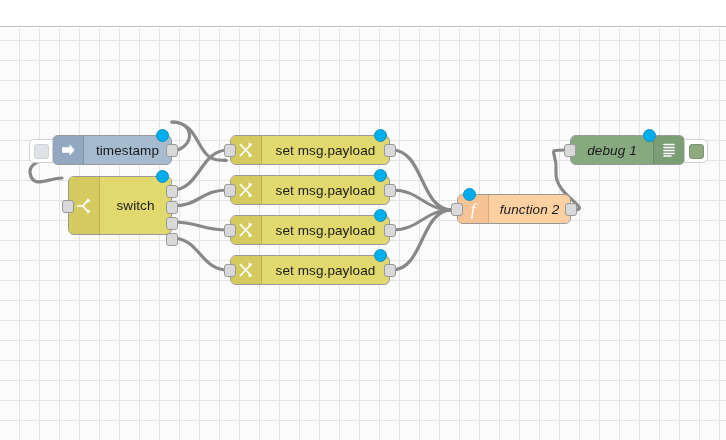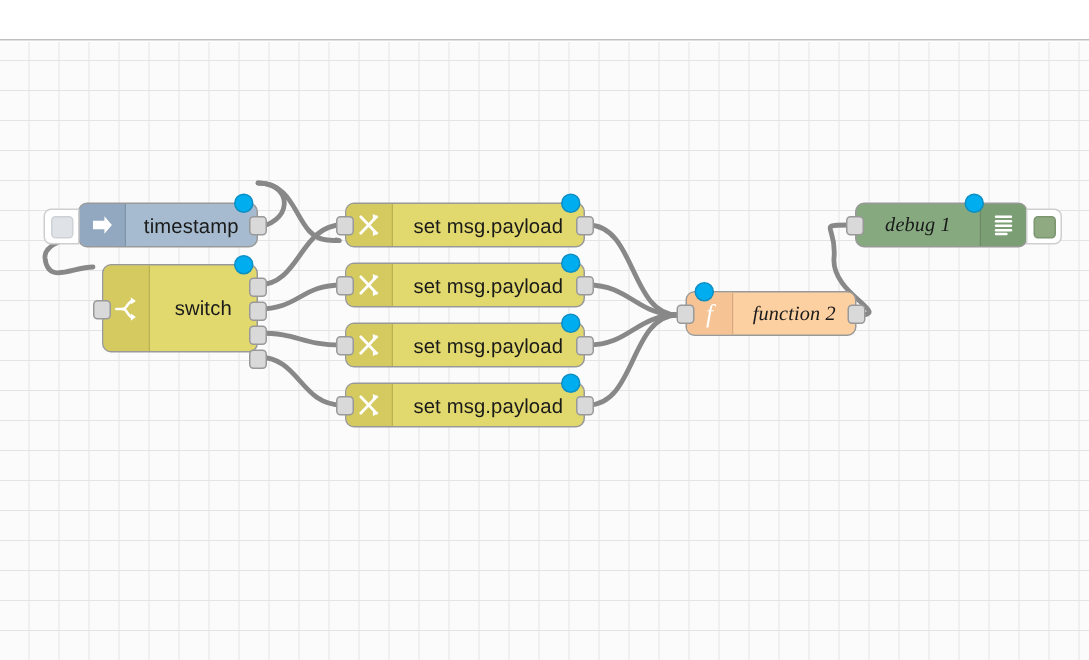--- a/index.html
+++ b/index.html
@@ -70,21 +70,21 @@
   }
   .node-label {
     flex: 1;
     text-align: center;
     font-size: 13.5px;
     color: #1a1a1a;
     letter-spacing: 0.1px;
     padding: 0 6px;
     white-space: nowrap;
   }
-  .node-label.italic { font-style: italic; font-family: Liberation Serif, serif; }
+  .node-label.italic { font-style: italic; }
 
   
   .port {
     position: absolute;
     width: 12px;
     height: 13px;
     background: #d9d9d9;
     border: 1px solid #999999;
     border-radius: 3px;
     box-sizing: border-box;

